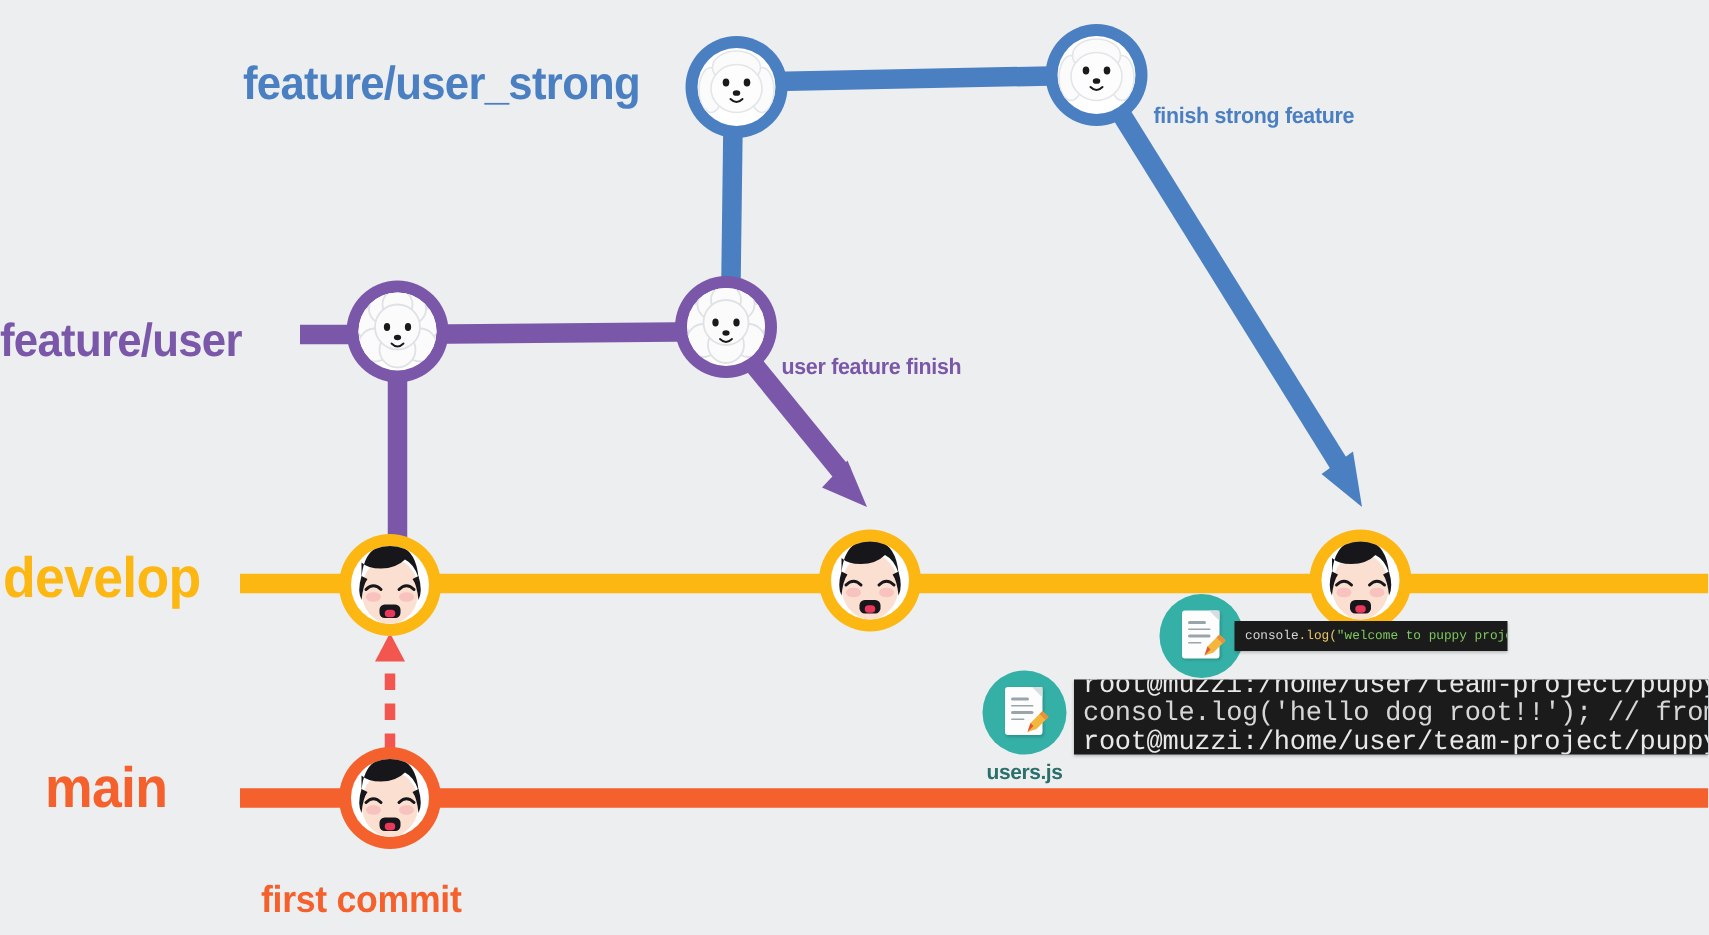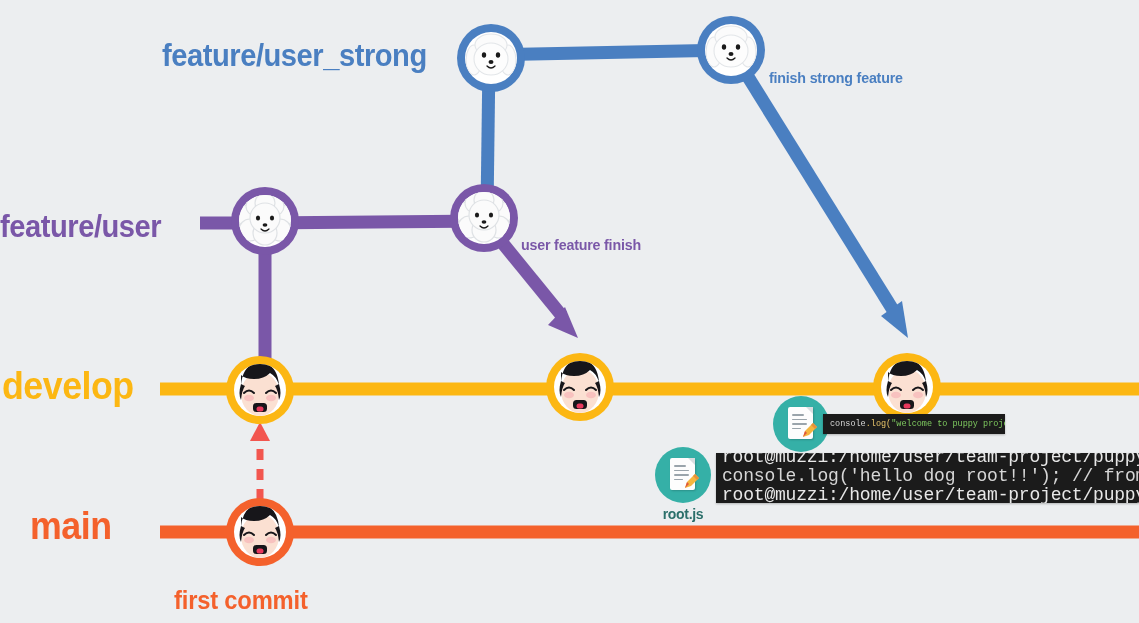--- a/index.html
+++ b/index.html
@@ -394,21 +394,21 @@
           <i></i>
           <i></i>
           <i></i>
         </div>
       <svg class="pencil" viewBox="0 0 18 18">
         <path d="M2 16 L4 10 L12 2 L16 6 L8 14 Z" fill="#f5b63e"></path>
         <path d="M12 2 L16 6 L14 8 L10 4 Z" fill="#e8913a"></path>
         <path d="M2 16 L4 10 L6 12 Z" fill="#e0563c"></path>
       </svg>
     </div>
-    <div class="fname">root.js</div>
+    <div class="fname">users.js</div>
   </div>
 
   <div class="term" id="term-small">
     <div class="row">
       <span class="c-plain">console</span><span class="c-fn">.log(</span><span class="c-str">"welcome to puppy project"</span>
     </div>
   </div>
 
   <div class="term" id="term-big">
     <div class="row clip-top c-prompt">root@muzzi:/home/user/team-project/puppy-project</div>

